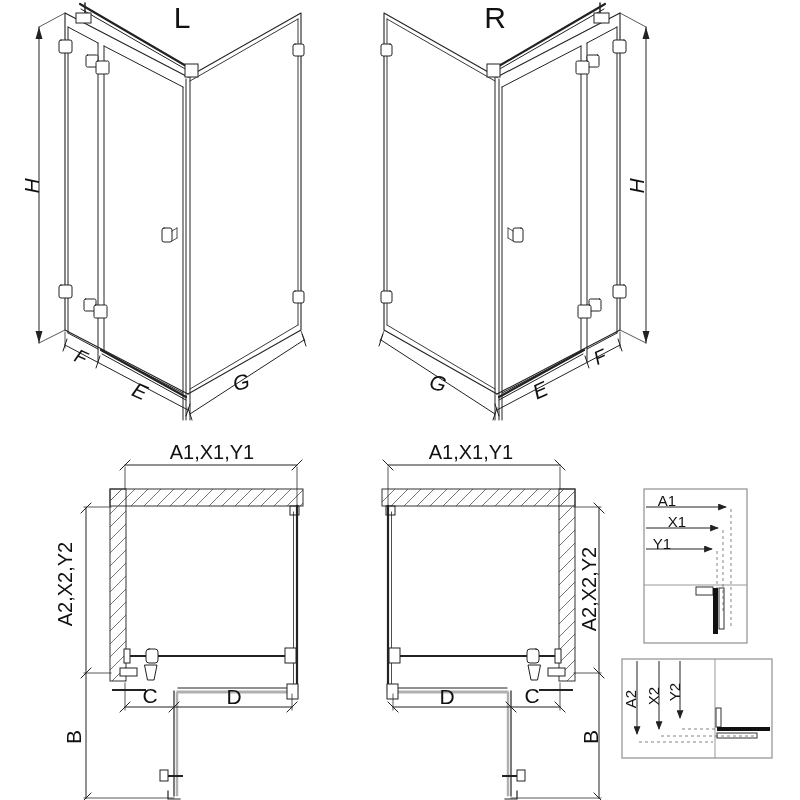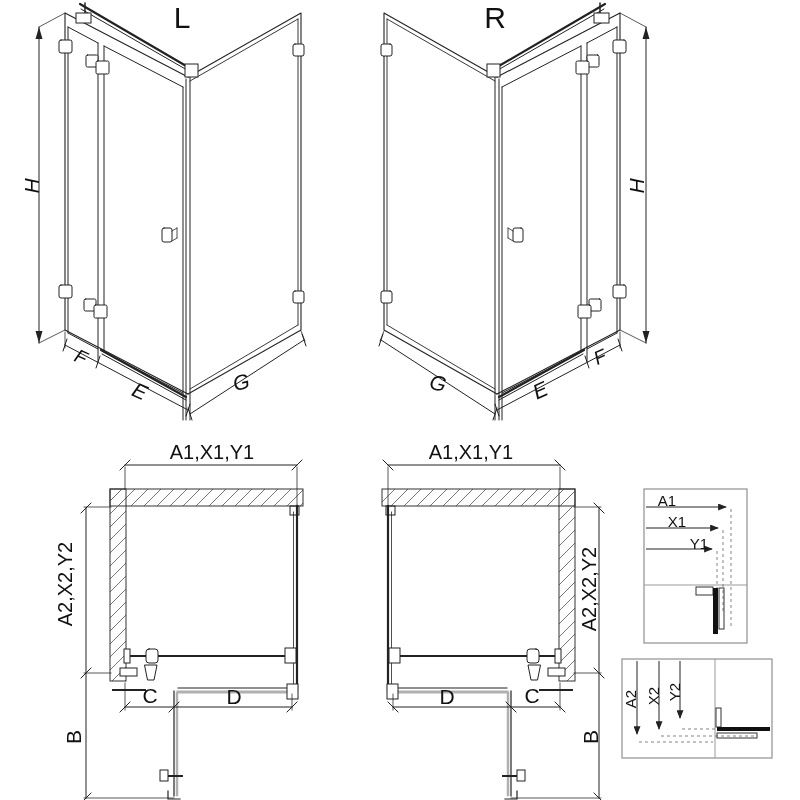--- a/index.html
+++ b/index.html
@@ -192,18 +192,18 @@
 <div class="lbl t21 rm90" style="left:73px;top:737px">B</div>
 
 <div class="lbl t20" style="left:471px;top:452px">A1,X1,Y1</div>
 <div class="lbl t20 rm90" style="left:589px;top:589px">A2,X2,Y2</div>
 <div class="lbl t21" style="left:447px;top:696px">D</div>
 <div class="lbl t21" style="left:532px;top:695px">C</div>
 <div class="lbl t21 rm90" style="left:590px;top:737px">B</div>
 
 <div class="lbl t15" style="left:667px;top:500px">A1</div>
 <div class="lbl t15" style="left:677px;top:521px">X1</div>
-<div class="lbl t15" style="left:699px;top:543px">Y1</div>
+<div class="lbl t15" style="left:662px;top:543px">Y1</div>
 <div class="lbl t15 rm90" style="left:630px;top:699px">A2</div>
 <div class="lbl t15 rm90" style="left:653px;top:696px">X2</div>
 <div class="lbl t15 rm90" style="left:674px;top:692px">Y2</div>
 
 </div>
 
 </body></html>

